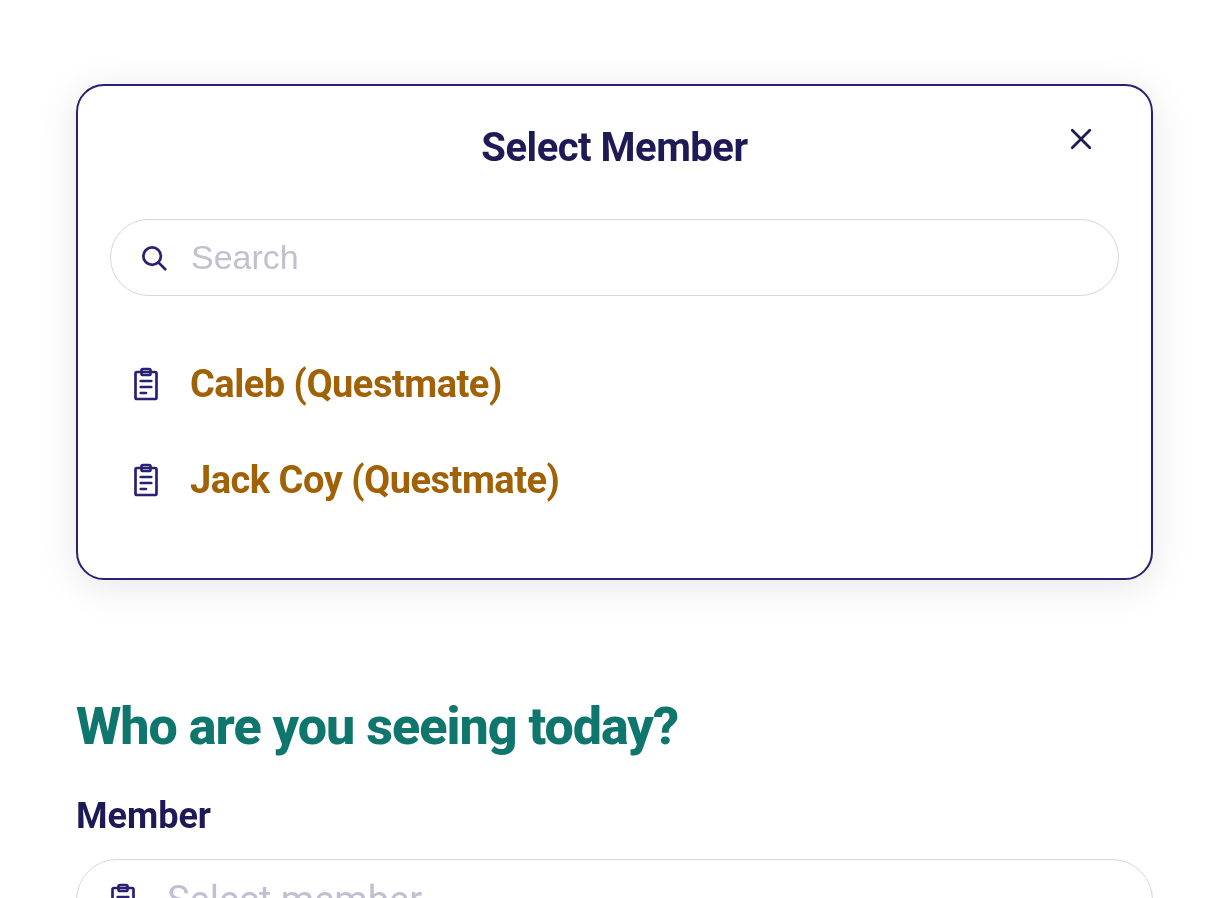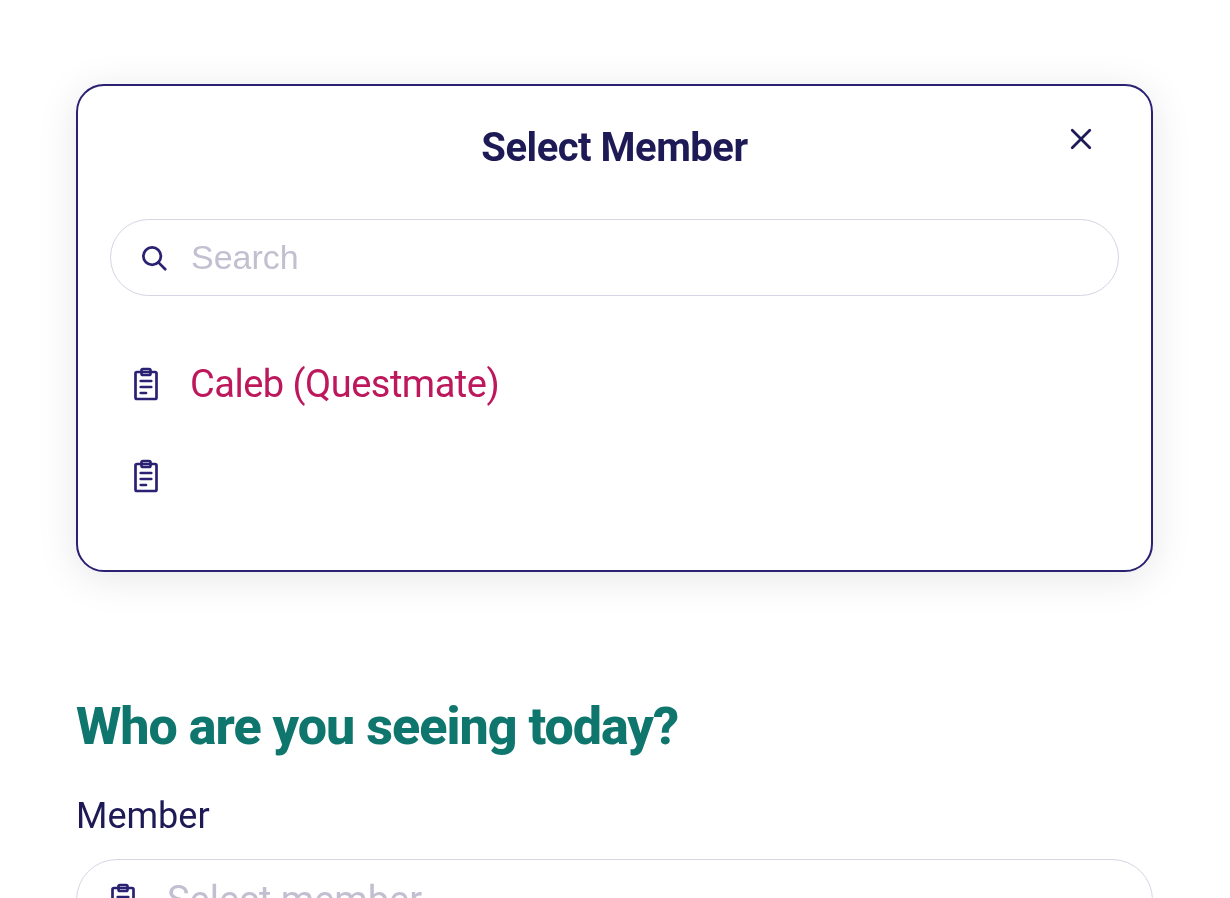--- a/index.html
+++ b/index.html
@@ -88,41 +88,41 @@
     cursor: pointer;
   }
   .member-item .icon-slot {
     margin-right: 26px;
     color: #2a2172;
     display: flex;
     align-items: center;
   }
   .member-name {
     font-size: 38px;
-    font-weight: 400;
-    color: #be185d;
+    font-weight: 700;
+    color: #a16207;
     letter-spacing: -0.5px;
   }
 
   .page-content {
     position: absolute;
     left: 76px;
     top: 696px;
     width: 1077px;
   }
   .page-heading {
     font-size: 52px;
     font-weight: 800;
     color: #0f766e;
     letter-spacing: -1px;
     margin-bottom: 38px;
   }
   .field-label {
     font-size: 36px;
-    font-weight: 400;
+    font-weight: 700;
     color: #1e1a56;
     margin-bottom: 22px;
   }
   .select-field {
     display: flex;
     align-items: center;
     border: 1.5px solid #d7d4e3;
     border-radius: 999px;
     padding: 18px 28px;
     cursor: pointer;
@@ -181,20 +181,21 @@
     <div class="member-item">
       <span class="icon-slot">
         <svg width="36" height="36" viewBox="0 0 24 24" fill="none" stroke="currentColor" stroke-width="1.8" stroke-linecap="round" stroke-linejoin="round">
           <rect x="5" y="4" width="14" height="18" rx="1"></rect>
           <rect x="9" y="2" width="6" height="4" rx="1"></rect>
           <line x1="8.5" y1="10" x2="15.5" y2="10"></line>
           <line x1="8.5" y1="14" x2="15.5" y2="14"></line>
           <line x1="8.5" y1="18" x2="12" y2="18"></line>
         </svg>
       </span>
+      <span class="member-name">Jack Coy (Questmate)</span>
     </div>
   </div>
 </div>
 
 <div class="page-content">
   <h1 class="page-heading">Who are you seeing today?</h1>
   <div class="field-label">Member</div>
   <div class="select-field">
     <span class="icon-slot">
       <svg width="36" height="36" viewBox="0 0 24 24" fill="none" stroke="currentColor" stroke-width="1.8" stroke-linecap="round" stroke-linejoin="round">

